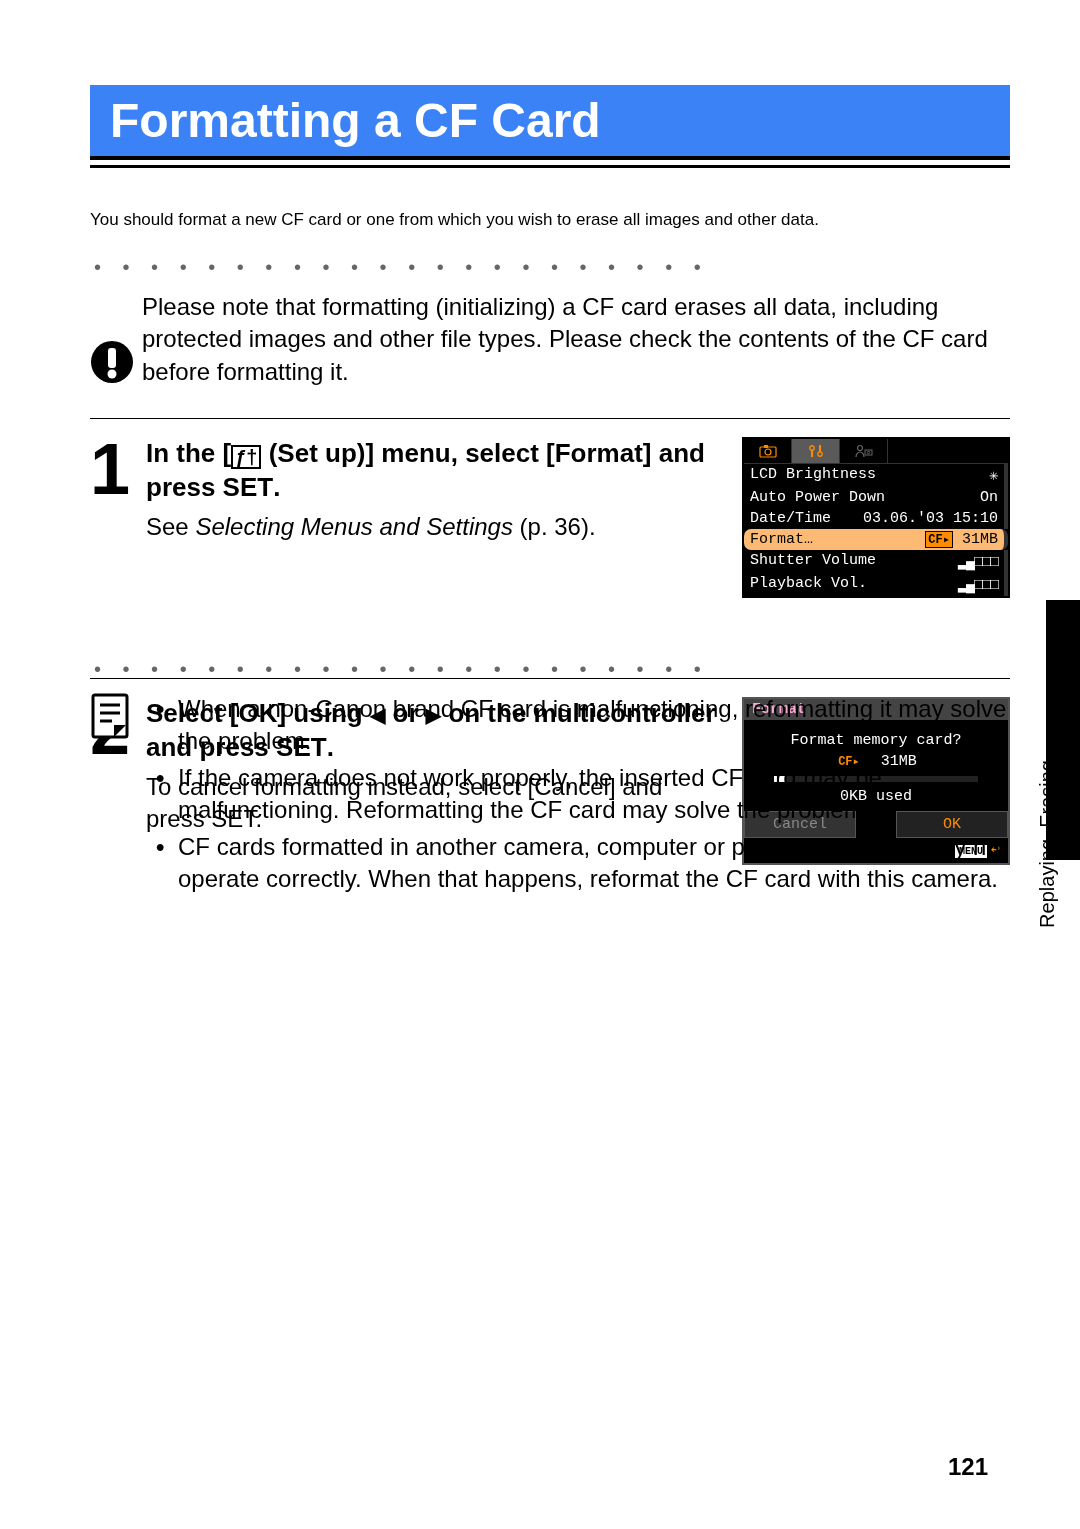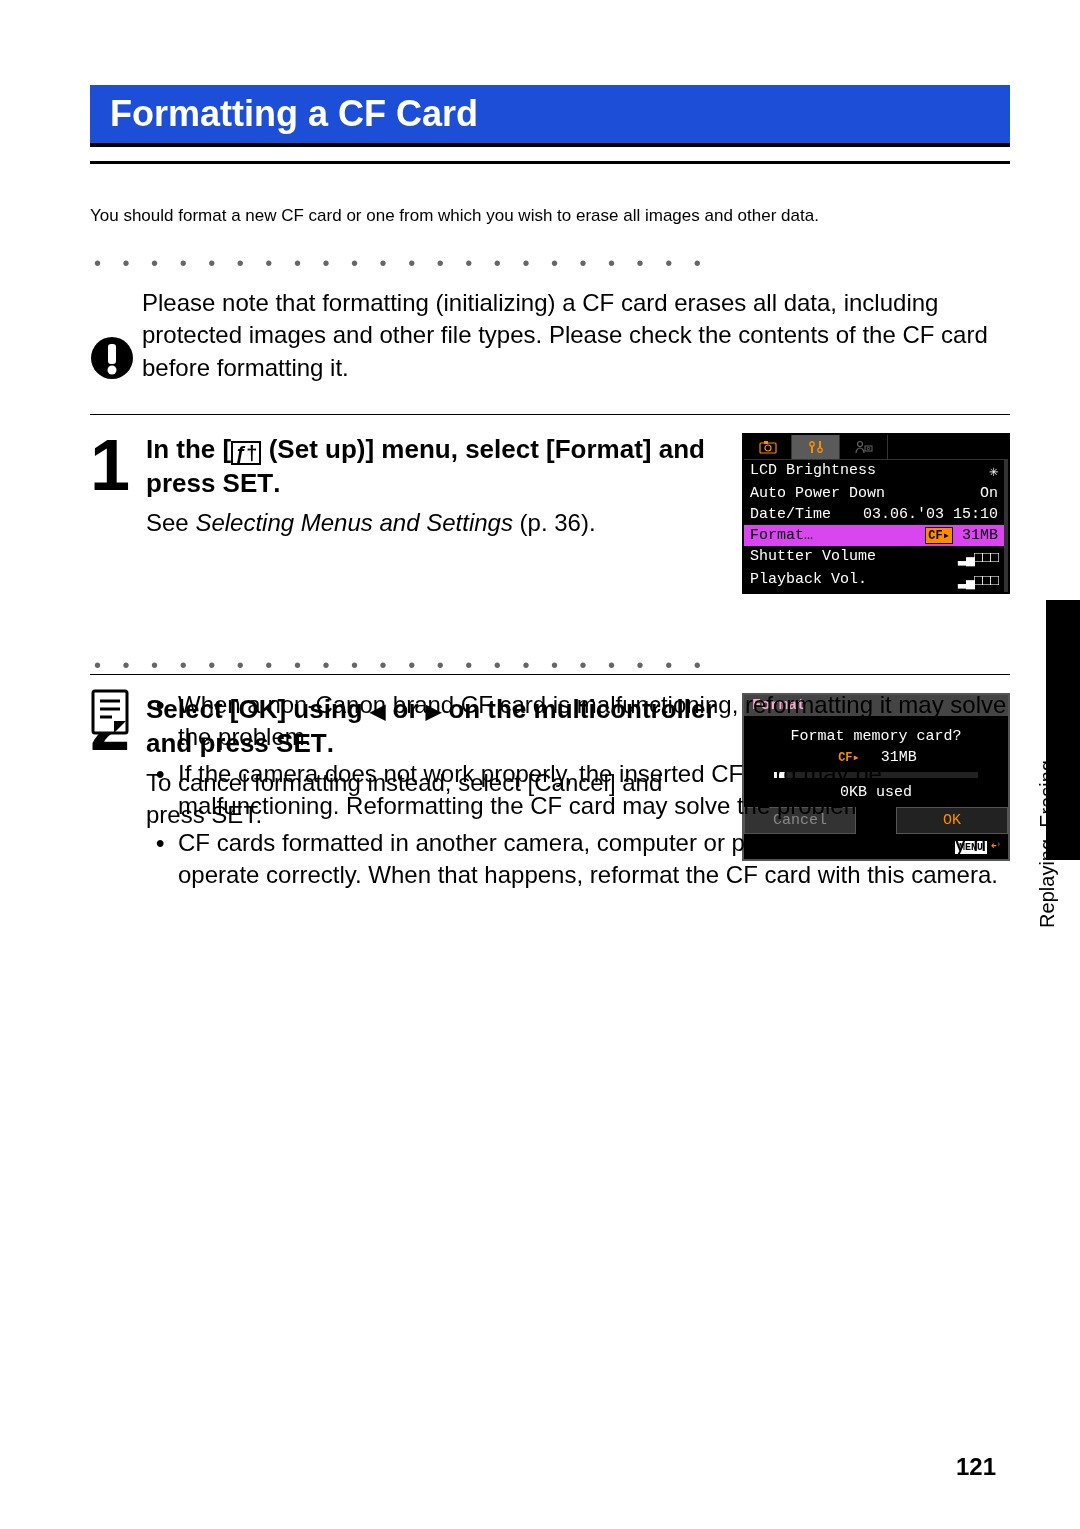--- a/index.html
+++ b/index.html
@@ -10,27 +10,27 @@
     height: 1529px;
     position: relative;
     color: #000;
   }
   .page {
     padding: 85px 70px 60px 90px;
     position: relative;
     height: 100%;
   }
   .title-bar {
-    background: #1d4ed8;
+    background: #3b82f6;
     color: #fff;
     font-weight: bold;
-    font-size: 36px;
+    font-size: 48px;
     padding: 8px 20px;
     border-bottom: 4px solid #000;
-    margin-bottom: 14px;
+    margin-bottom: 5px;
   }
   .title-underline {
     border-bottom: 3px solid #000;
     margin-bottom: 40px;
   }
   .intro {
     font-size: 17px;
     line-height: 1.4;
     margin-bottom: 24px;
   }
@@ -107,21 +107,21 @@
     display: flex; align-items: center; justify-content: center;
     background: #000;
     border-right: 1px solid #333;
   }
   .screen1-tab.active { background: #5a5a5a; }
   .screen1-row {
     display: flex; justify-content: space-between;
     padding: 2px 6px;
     border-right: 4px solid #333;
   }
-  .screen1-row.highlight { background: #d946ef; color: #000; }
+  .screen1-row.highlight { background: #fdba74; color: #000; border-radius: 7px; }
   .cf-badge {
     display: inline-block;
     border: 1px solid #000;
     background: #000;
     color: #ff8c00;
     padding: 0 2px;
     font-size: 12px;
     font-weight: bold;
   }
   .cf-badge.inv { background: #ff8c00; color: #000; border-color: #000; }
@@ -225,21 +225,21 @@
   }
   .notes-list li::before {
     content: "•";
     position: absolute;
     left: 0;
     font-weight: bold;
   }
   .page-num {
     position: absolute;
     bottom: 48px;
-    right: 84px;
+    right: 92px;
     font-weight: 900;
     font-size: 24px;
   }
   .tools-glyph {
     display: inline-block;
     border: 2px solid #000;
     padding: 0 2px;
     font-size: 20px;
     line-height: 1;
     vertical-align: -2px;

